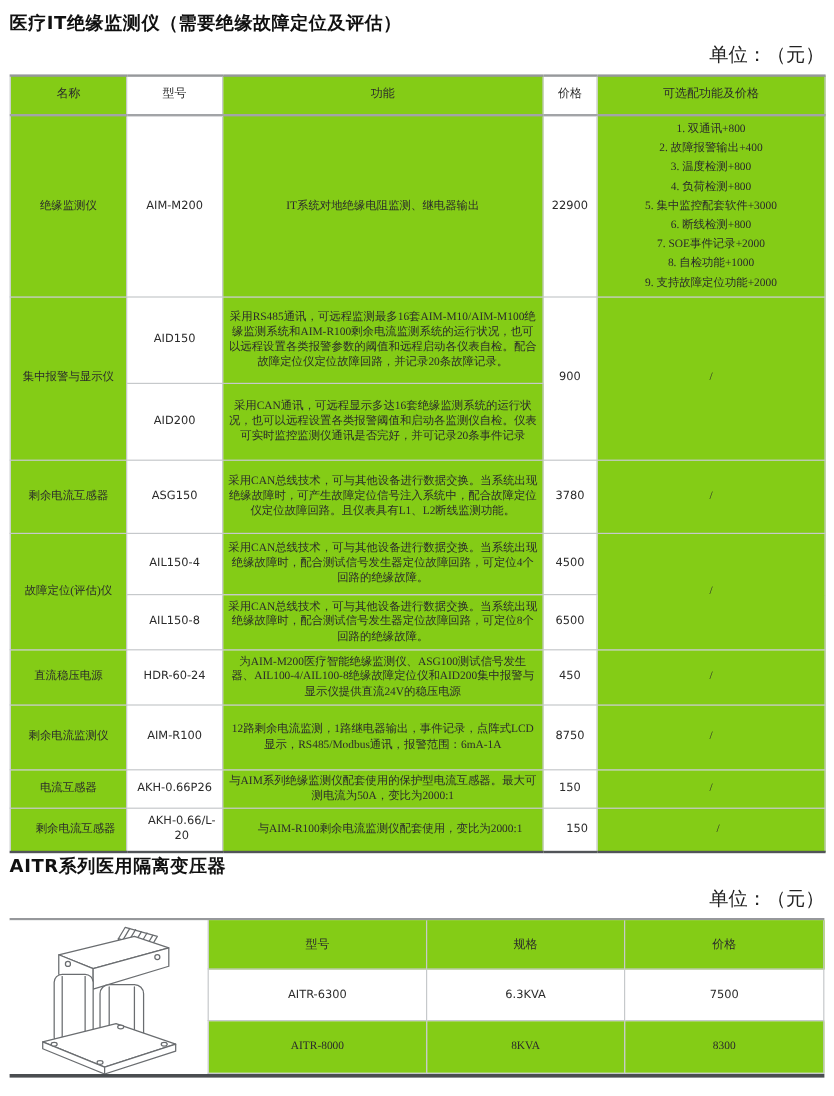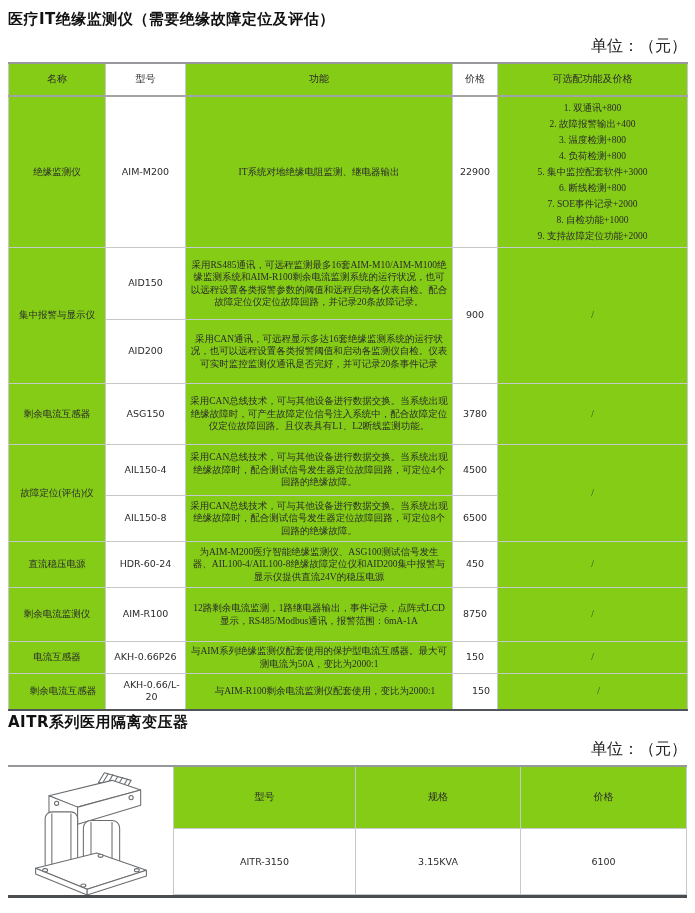--- a/index.html
+++ b/index.html
@@ -239,21 +239,26 @@
           <col style="width:165px">
           <col style="width:166px">
         </colgroup>
       <tbody>
           <tr class="hdr g">
         <td class="g">型号</td>
         <td class="g">规格</td>
         <td class="g">价格</td>
       </tr>
       <tr>
-        <td class="w">AITR-3150</td>
-        <td class="w">3.15KVA</td>
-        <td class="w">6100</td>
+        <td class="w">AITR-6300</td>
+        <td class="w">6.3KVA</td>
+        <td class="w">7500</td>
+      </tr>
+      <tr>
+        <td class="g">AITR-8000</td>
+        <td class="g">8KVA</td>
+        <td class="g">8300</td>
       </tr>
     </tbody>
       </table>
   </div>
 
 </div>
 
 </body></html>

